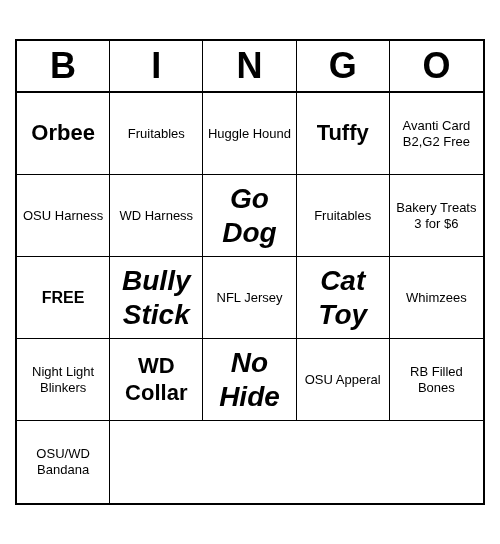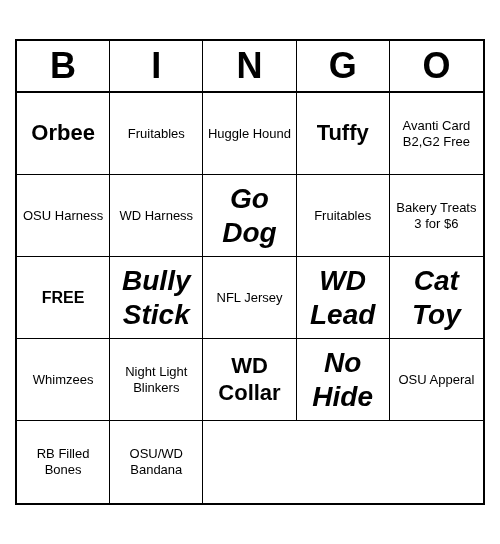--- a/index.html
+++ b/index.html
@@ -103,21 +103,20 @@
       <div class="cell cell-large">Tuffy</div>
       <div class="cell ">Avanti Card B2,G2 Free</div>
       <div class="cell ">OSU Harness</div>
       <div class="cell ">WD Harness</div>
       <div class="cell cell-xlarge">Go Dog</div>
       <div class="cell ">Fruitables</div>
       <div class="cell ">Bakery Treats 3 for $6</div>
       <div class="cell cell-free">FREE</div>
       <div class="cell cell-xlarge">Bully Stick</div>
       <div class="cell ">NFL Jersey</div>
-      <div class="cell cell-xlarge">WD Lead</div>
       <div class="cell cell-xlarge">Cat Toy</div>
       <div class="cell ">Whimzees</div>
       <div class="cell ">Night Light Blinkers</div>
       <div class="cell cell-large">WD Collar</div>
       <div class="cell cell-xlarge">No Hide</div>
       <div class="cell ">OSU Apperal</div>
       <div class="cell ">RB Filled Bones</div>
       <div class="cell ">OSU/WD Bandana</div>
     </div>
 </div>

